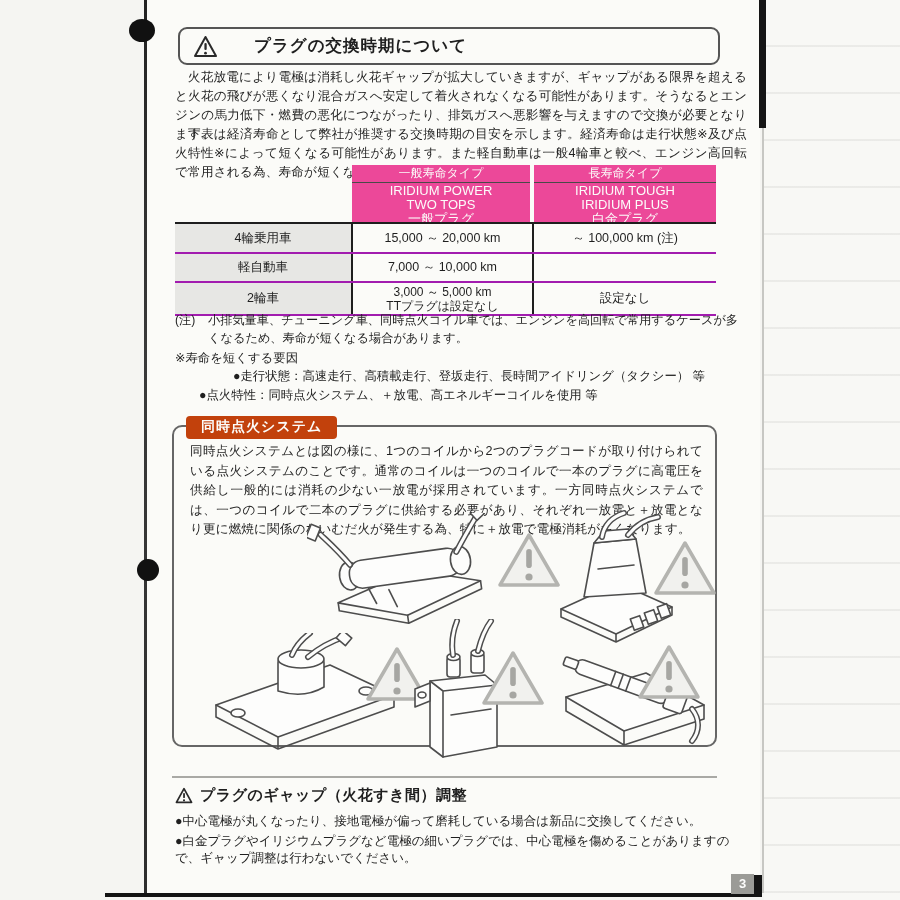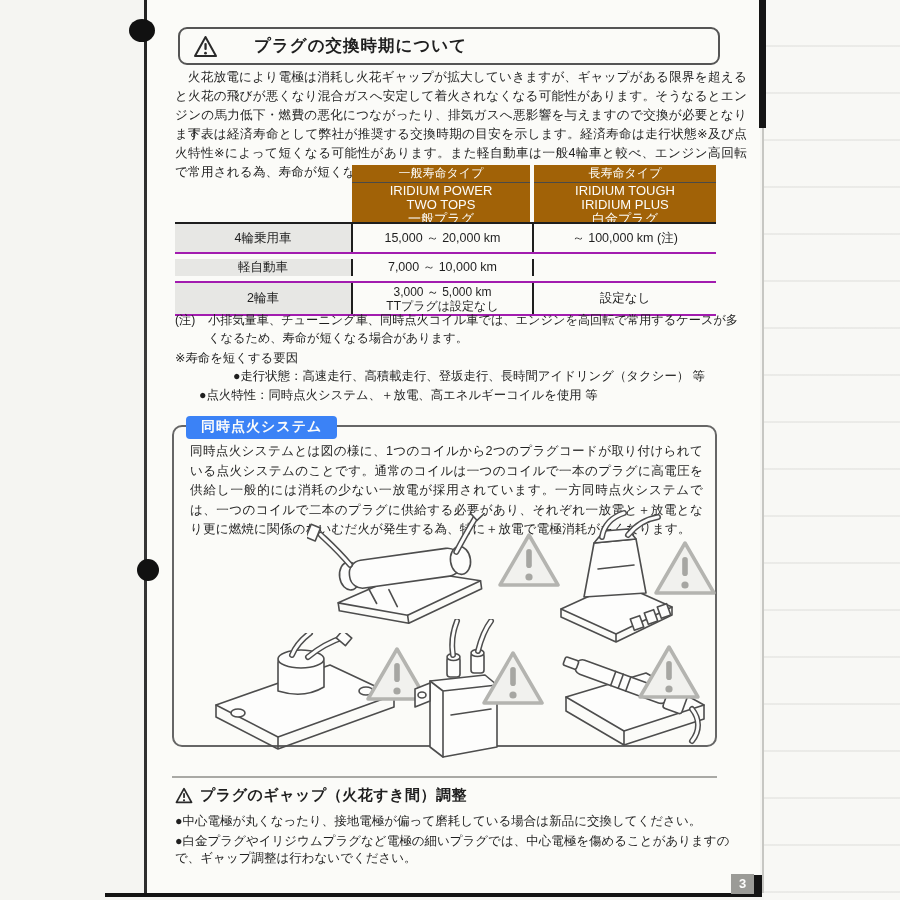--- a/index.html
+++ b/index.html
@@ -36,49 +36,49 @@
   .header-box .tri{margin:0 12px 0 13px;flex:0 0 auto;display:block;}
   .header-title{font-size:16.5px;font-weight:bold;letter-spacing:1px;}
 
   
   .intro{position:absolute;left:175px;width:572px;font-size:12.6px;line-height:19px;letter-spacing:.2px;text-align:justify;}
   .p1{top:68px;}
   .p2{top:125px;}
 
   
   .tbl{position:absolute;left:175px;top:165px;width:541px;font-size:12.5px;}
-  .th-cell{position:absolute;top:0;height:57px;background:#a16207;color:#fcfcfa;text-align:center;}
+  .th-cell{position:absolute;top:0;height:57px;background:#ec4899;color:#fcfcfa;text-align:center;}
   .th-general{left:177px;width:178px;}
   .th-long{left:359px;width:182px;}
   .th-type{height:17px;line-height:17px;font-size:12px;border-bottom:1px solid #4a4a48;}
   .th-prod{padding-top:1px;font-size:13px;line-height:14px;}
   .tbl-data{position:absolute;left:0;top:57px;width:541px;border-top:2px solid #1e1e1e;}
   .trow{display:flex;border-bottom:2px solid #a21caf;}
   .tc{display:flex;align-items:center;justify-content:center;text-align:center;box-sizing:border-box;}
   .tc-label{width:178px;background:#e7e7e4;border-right:2px solid #1e1e1e;}
   .tc-gen{width:181px;border-right:2px solid #1e1e1e;}
   .tc-long{flex:1;}
-  .r1{height:28px;} .r2{height:27px;align-items:center;} .r3{height:31px;}
+  .r1{height:28px;} .r2{height:27px;} .r3{height:31px;}
   .r3 .tc-gen{font-size:12px;line-height:14px;}
   .pre{white-space:pre-line;}
 
   
   .note{position:absolute;left:175px;top:312px;width:566px;font-size:12.2px;line-height:17.5px;padding-left:33px;box-sizing:border-box;}
   .note .marker{position:absolute;left:0;top:0;}
   .factors-title{position:absolute;left:175px;top:350px;font-size:12.4px;}
   .factor-item{position:absolute;left:199px;width:540px;font-size:12.4px;}
   .f1{top:368px;text-align:center;} .f2{top:387px;}
 
   
   .sim-box{
     position:absolute;left:172px;top:425px;width:545px;height:322px;
     border:2px solid #666;border-radius:10px;box-sizing:border-box;
   }
   .sim-label{
-    position:absolute;left:12px;top:-11px;background:#3b82f6;color:#fcfcfa;
+    position:absolute;left:12px;top:-11px;background:#c2410c;color:#fcfcfa;
     font-size:14px;font-weight:bold;padding:2px 15px 3px;border-radius:4px;letter-spacing:1px;
   }
   .sim-body{position:absolute;left:16px;top:15px;width:513px;font-size:12.6px;line-height:19.5px;text-align:justify;letter-spacing:.1px;}
   .ill{position:absolute;}
   .line{stroke:#4d4d4d;stroke-width:1.6;fill:none;stroke-linejoin:round;stroke-linecap:round;}
   .fillw{fill:#fdfdfc;}
   .tube-o{stroke:#4d4d4d;stroke-width:6;fill:none;stroke-linecap:round;}
   .tube-i{stroke:#fdfdfc;stroke-width:3;fill:none;stroke-linecap:round;}
 
   

